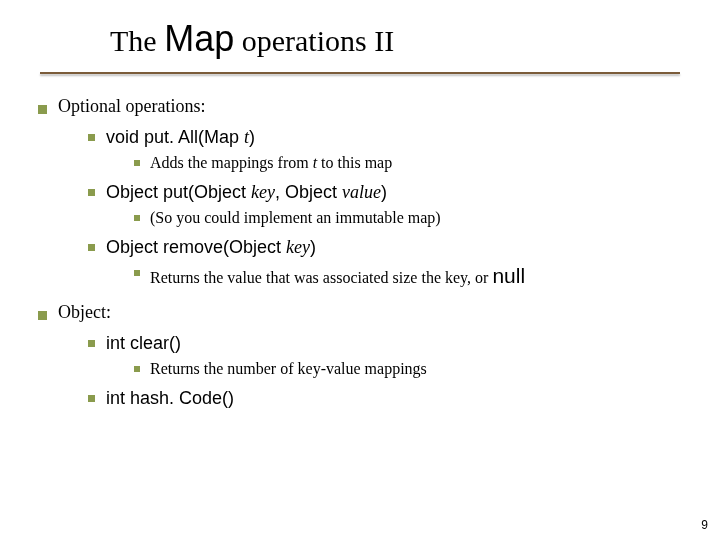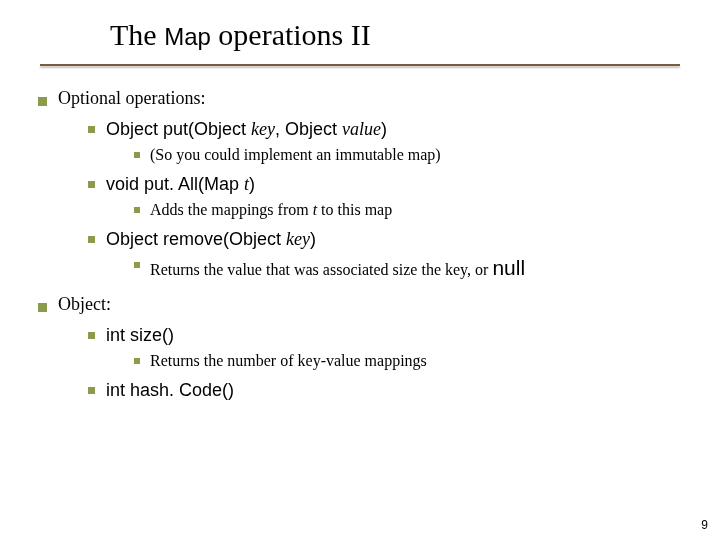--- a/index.html
+++ b/index.html
@@ -19,21 +19,21 @@
     width: 100%;
     height: 100%;
   }
   .title {
     font-size: 30px;
     margin: 0 0 12px 70px;
     font-weight: normal;
   }
   .title .mono {
     font-family: Verdana, Arial, sans-serif;
-    font-size: 24px;
+    font-size: 36px;
   }
   .underline {
     height: 2px;
     background: #7b5c3a;
     margin: 0 0 22px 0;
     box-shadow: 0 2px 2px rgba(0,0,0,0.25);
   }
   ul {
     list-style: none;
     margin: 0;
@@ -124,41 +124,41 @@
   <ul>
 
     <li class="l1">
       <span class="bullet"></span>
       <span class="label">Optional operations:</span>
       <ul>
 
         <li class="l2">
           <span class="bullet"></span>
           <span class="label">
-            <span class="code">Object put(Object </span><span class="italic">key</span><span class="code">, Object </span><span class="italic">value</span><span class="code">)</span>
-          </span>
-          <ul>
-            <li class="l3">
-              <span class="bullet"></span>
-              <span class="label">(So you could implement an immutable map)</span>
-            </li>
-          </ul>
-        </li>
-
-        <li class="l2">
-          <span class="bullet"></span>
-          <span class="label">
             <span class="code">void put. All(Map </span><span class="italic">t</span><span class="code">)</span>
           </span>
           <ul>
             <li class="l3">
               <span class="bullet"></span>
               <span class="label">
                 <span>Adds the mappings from </span><span class="italic">t</span><span> to this map</span>
               </span>
+            </li>
+          </ul>
+        </li>
+
+        <li class="l2">
+          <span class="bullet"></span>
+          <span class="label">
+            <span class="code">Object put(Object </span><span class="italic">key</span><span class="code">, Object </span><span class="italic">value</span><span class="code">)</span>
+          </span>
+          <ul>
+            <li class="l3">
+              <span class="bullet"></span>
+              <span class="label">(So you could implement an immutable map)</span>
             </li>
           </ul>
         </li>
 
         <li class="l2">
           <span class="bullet"></span>
         </li>
 
         <li class="l2">
           <span class="bullet"></span>
@@ -177,21 +177,21 @@
       </ul>
     </li>
 
     <li class="l1">
       <span class="bullet"></span>
       <span class="label">Object:</span>
       <ul>
 
         <li class="l2">
           <span class="bullet"></span>
-          <span class="label code">int size()</span>
+          <span class="label code">int clear()</span>
           <ul>
             <li class="l3">
               <span class="bullet"></span>
               <span class="label">Returns the number of key-value mappings</span>
             </li>
           </ul>
         </li>
 
         <li class="l2">
           <span class="bullet"></span>

